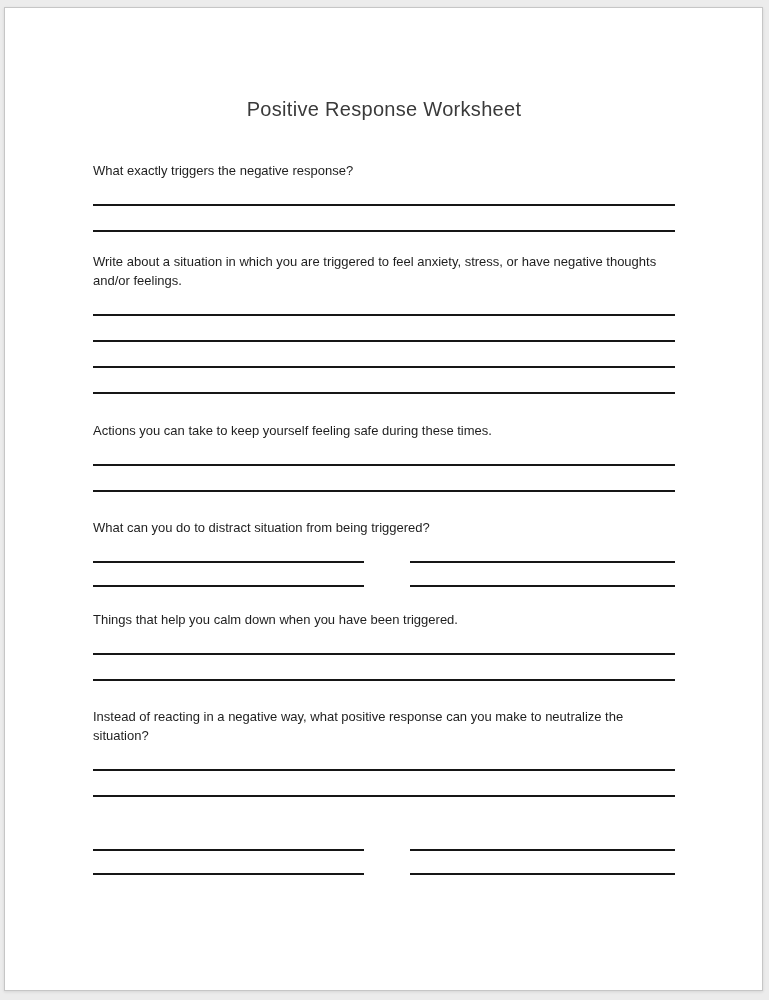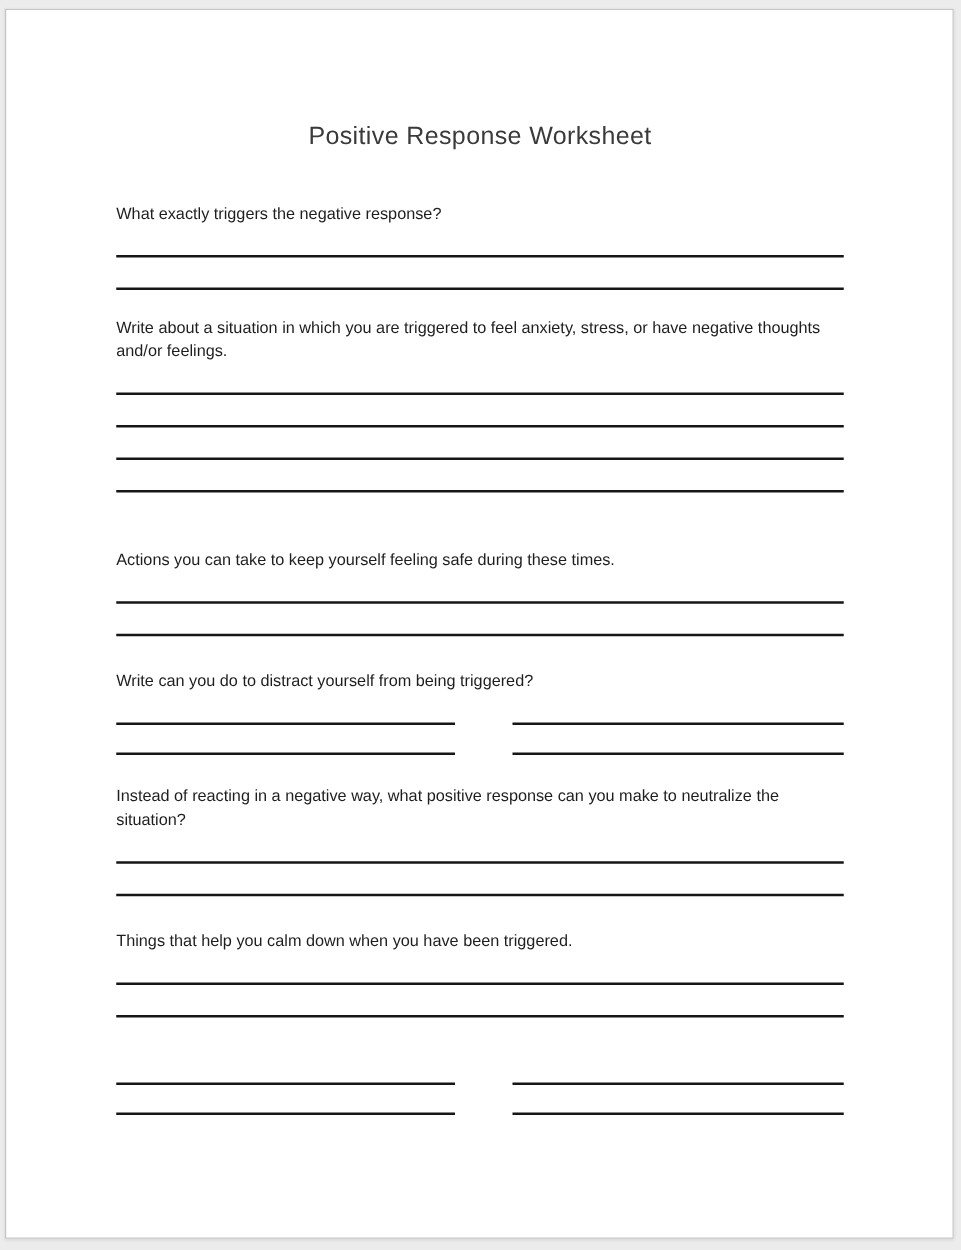--- a/index.html
+++ b/index.html
@@ -38,21 +38,21 @@
   }
   .ws-section .prompt {
     margin: 0;
     font-size: 13px;
     line-height: 19px;
     color: #1e1e1e;
   }
   
   .ws-section:nth-of-type(1) { margin-top: 40px; }
   .ws-section:nth-of-type(2) { margin-top: 20px; }
-  .ws-section:nth-of-type(3) { margin-top: 44px; }
+  .ws-section:nth-of-type(3) { margin-top: 27px; }
   .ws-section:nth-of-type(4) { margin-top: 26px; }
   .ws-section:nth-of-type(5) { margin-top: 25px; }
   .ws-section:nth-of-type(6) { margin-top: 26px; }
   .ws-section:nth-of-type(7) { margin-top: 28px; }
 
   .lines .line {
     height: 24px;
     border-bottom: 2px solid #161616;
   }
   .lines .row {
@@ -91,41 +91,41 @@
           </div>
         </section>
         <section class="ws-section">
           <p class="prompt">Actions you can take to keep yourself feeling safe during these times.</p>
           <div class="lines">
             <div class="line"></div>
             <div class="line"></div>
           </div>
         </section>
         <section class="ws-section">
-          <p class="prompt">Write can you do to distract yourself from being triggered?</p>
+          <p class="prompt">What can you do to distract situation from being triggered?</p>
           <div class="lines">
             <div class="row">
               <div class="line-short col-left"></div>
               <div class="line-short col-right"></div>
             </div>
             <div class="row">
               <div class="line-short col-left"></div>
               <div class="line-short col-right"></div>
             </div>
           </div>
         </section>
         <section class="ws-section">
-          <p class="prompt">Instead of reacting in a negative way, what positive response can you make to neutralize the situation?</p>
+          <p class="prompt">Things that help you calm down when you have been triggered.</p>
           <div class="lines">
             <div class="line"></div>
             <div class="line"></div>
           </div>
         </section>
         <section class="ws-section">
-          <p class="prompt">Things that help you calm down when you have been triggered.</p>
+          <p class="prompt">Instead of reacting in a negative way, what positive response can you make to neutralize the situation?</p>
           <div class="lines">
             <div class="line"></div>
             <div class="line"></div>
           </div>
         </section>
         <section class="ws-section">
           <div class="lines">
             <div class="row">
               <div class="line-short col-left"></div>
               <div class="line-short col-right"></div>

